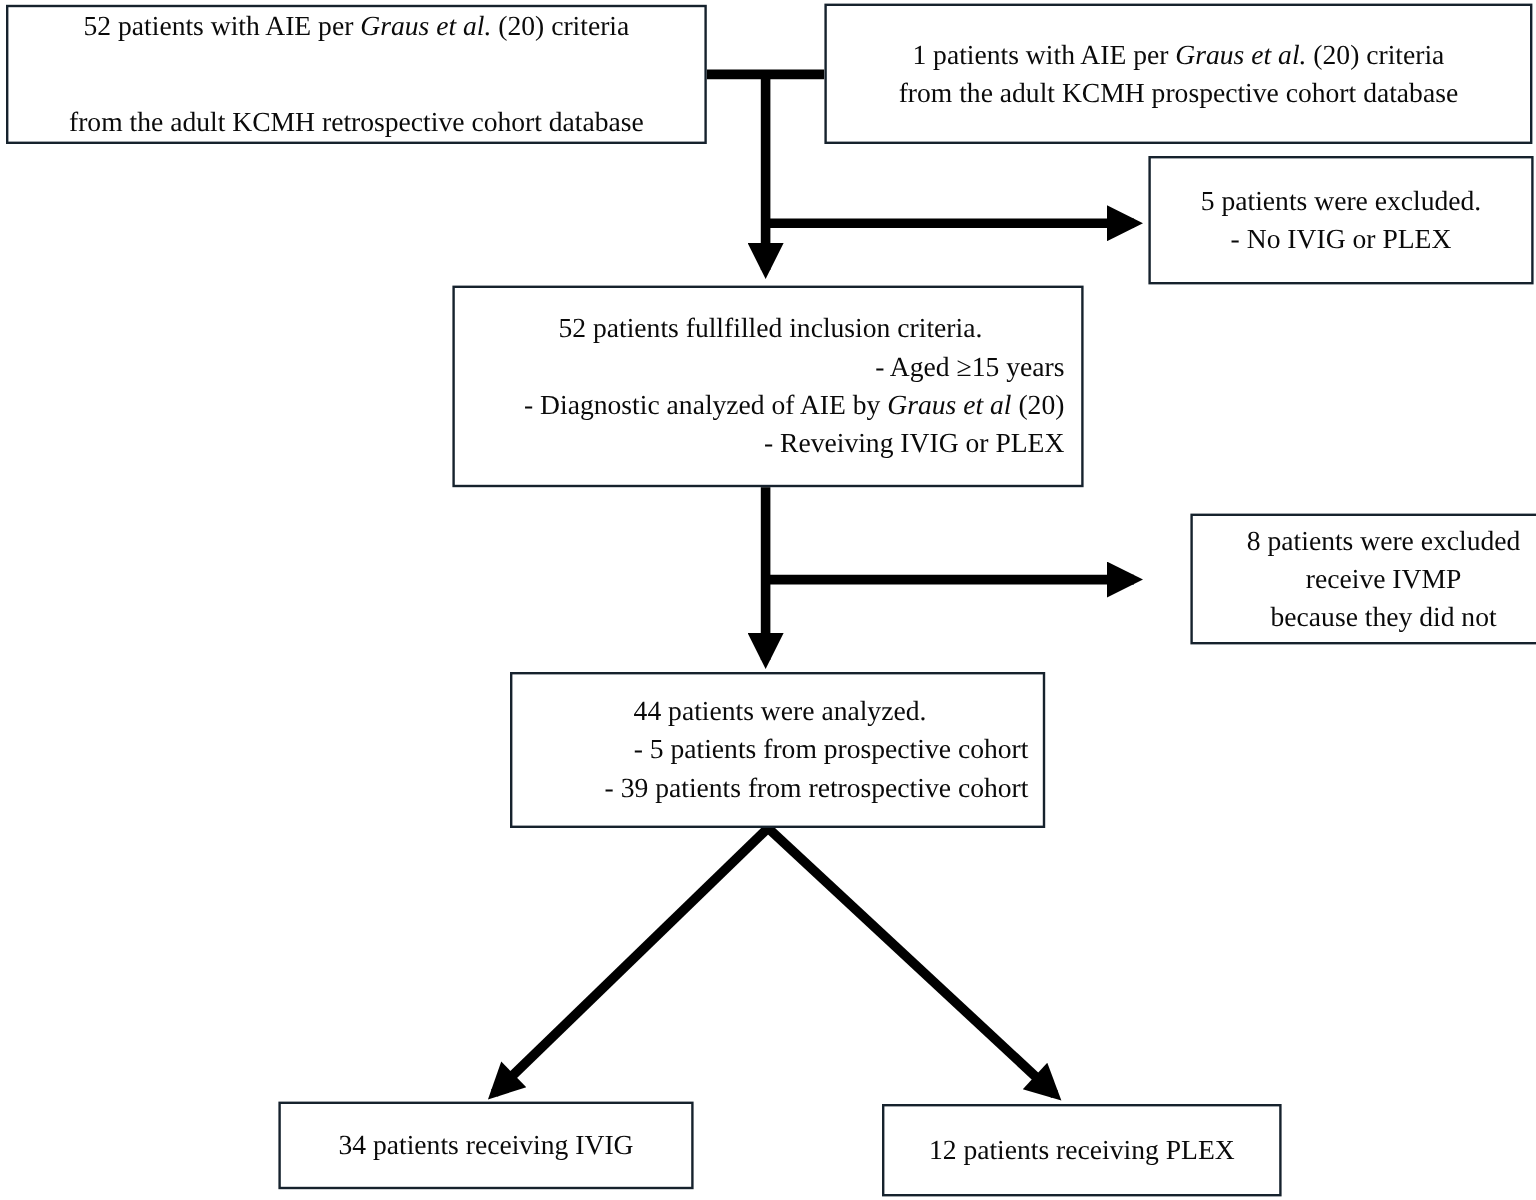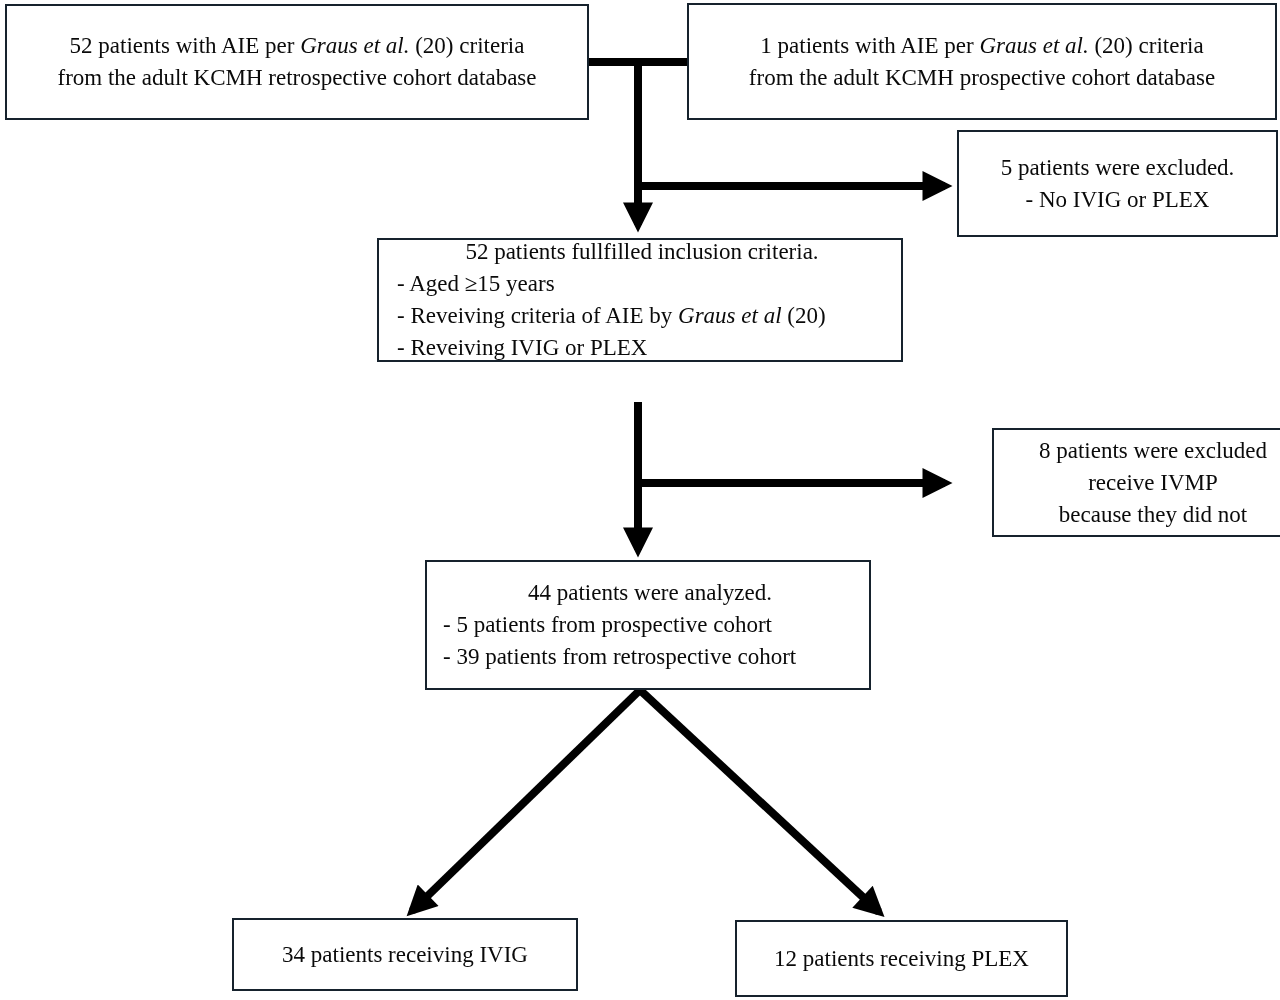--- a/index.html
+++ b/index.html
@@ -18,35 +18,35 @@
     border: 2px solid #16222d;
     box-sizing: border-box;
     display: flex;
     flex-direction: column;
     justify-content: center;
     font-size: 23px;
     line-height: 32px;
   }
   .centered { text-align: center; }
   .box .title { text-align: center; }
-  .box .bullet { text-align: left; }
+  .box .bullet { text-align: right; }
   .cite { font-style: italic; }
   svg.connectors {
     position: absolute;
     left: 0; top: 0;
     width: 1280px;
     height: 1000px;
     pointer-events: none;
   }
 
   
-  #box-retro   { left: 5px;   top: 4px;   width: 584px; height: 116px; }
+  #box-retro   { left: 5px;   top: 4px;   width: 584px; height: 116px; justify-content: space-between; }
   #box-prosp   { left: 687px; top: 3px;   width: 590px; height: 117px; }
   #box-excl1   { left: 957px; top: 130px; width: 321px; height: 107px; font-family: Liberation Serif, serif; }
-  #box-incl    { left: 377px; top: 238px; width: 526px; height: 124px; padding-left: 18px; padding-right: 14px; }
+  #box-incl    { left: 377px; top: 238px; width: 526px; height: 168px; padding-left: 18px; padding-right: 14px; }
   #box-excl2   { left: 956px; top: 428px; width: 322px; height: 109px; margin-left: 36px; }
   #box-analyz  { left: 425px; top: 560px; width: 446px; height: 130px; padding-left: 16px; padding-right: 12px; }
   #box-ivig    { left: 232px; top: 918px; width: 346px; height: 73px; }
   #box-plex    { left: 735px; top: 920px; width: 333px; height: 77px; }
 </style>
 </head>
 <body>
 
 <div class="canvas">
 
@@ -88,21 +88,21 @@
 
   <div id="box-excl1" class="box centered">
     <div>5 patients were excluded.</div>
     <div>- No IVIG or PLEX</div>
   </div>
 
   <div id="box-incl" class="box">
     <div class="title">52 patients fullfilled inclusion criteria.</div>
     <div class="bullet">- Aged ≥15 years</div>
     <div class="bullet">
-      <span>- Reveiving criteria of AIE by </span><span class="cite">Graus et al</span><span> (20)</span>
+      <span>- Diagnostic analyzed of AIE by </span><span class="cite">Graus et al</span><span> (20)</span>
     </div>
     <div class="bullet">- Reveiving IVIG or PLEX</div>
   </div>
 
   <div id="box-excl2" class="box centered">
     <div>8 patients were excluded</div>
     <div>receive IVMP</div>
     <div>because they did not</div>
   </div>
 

